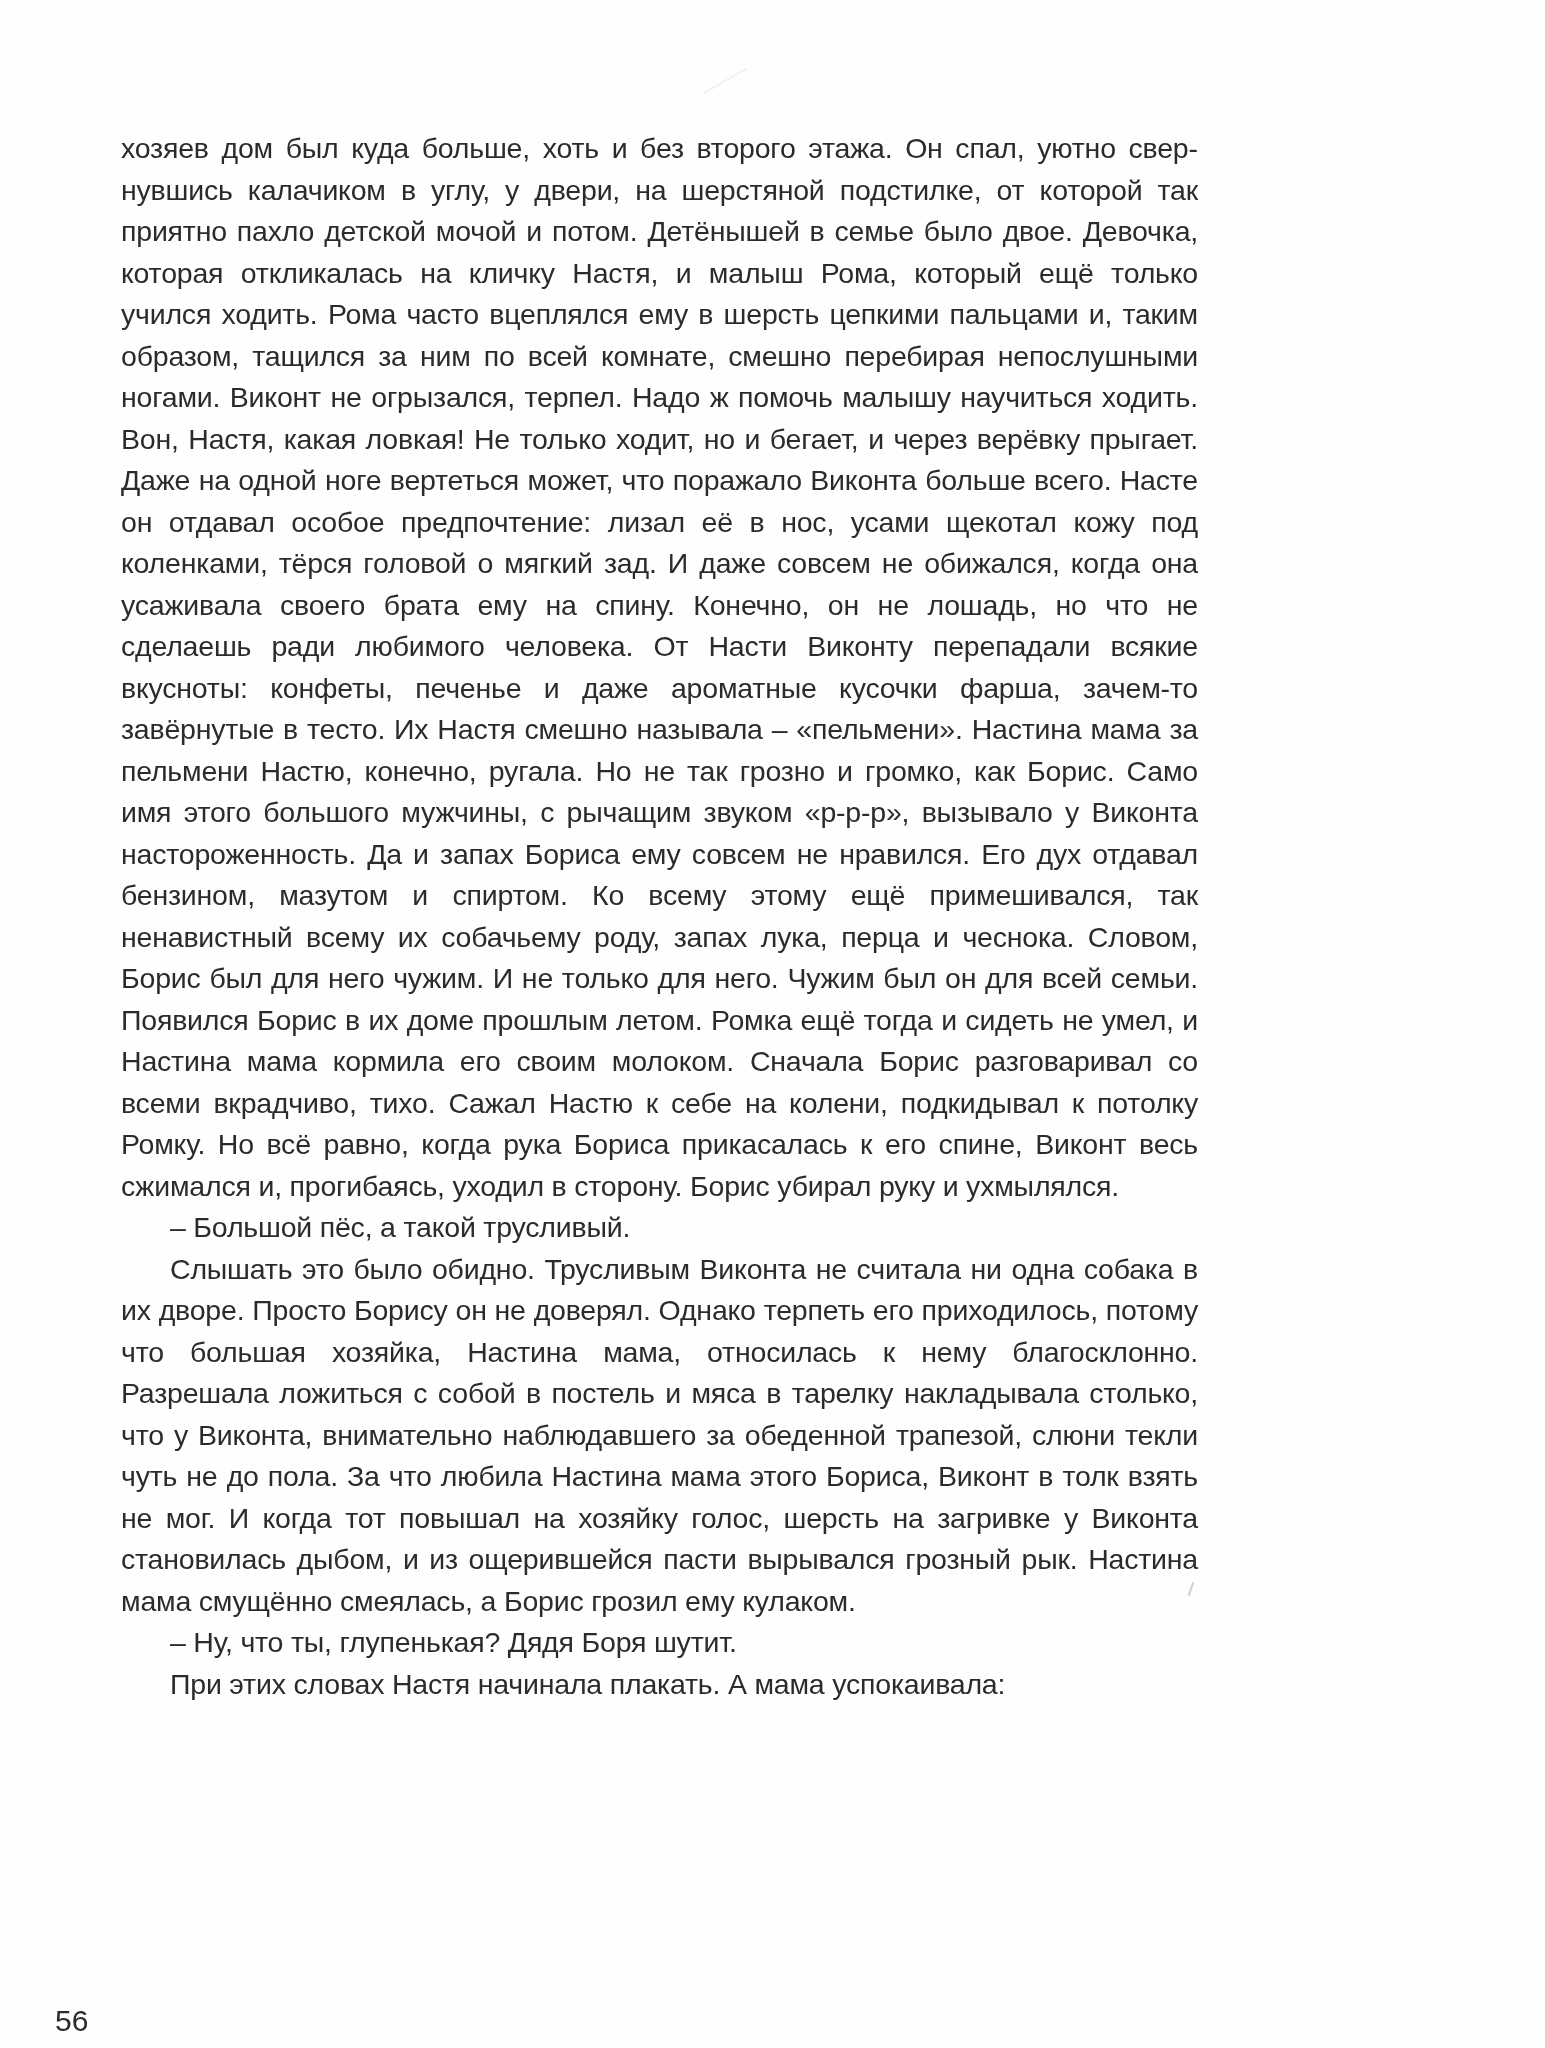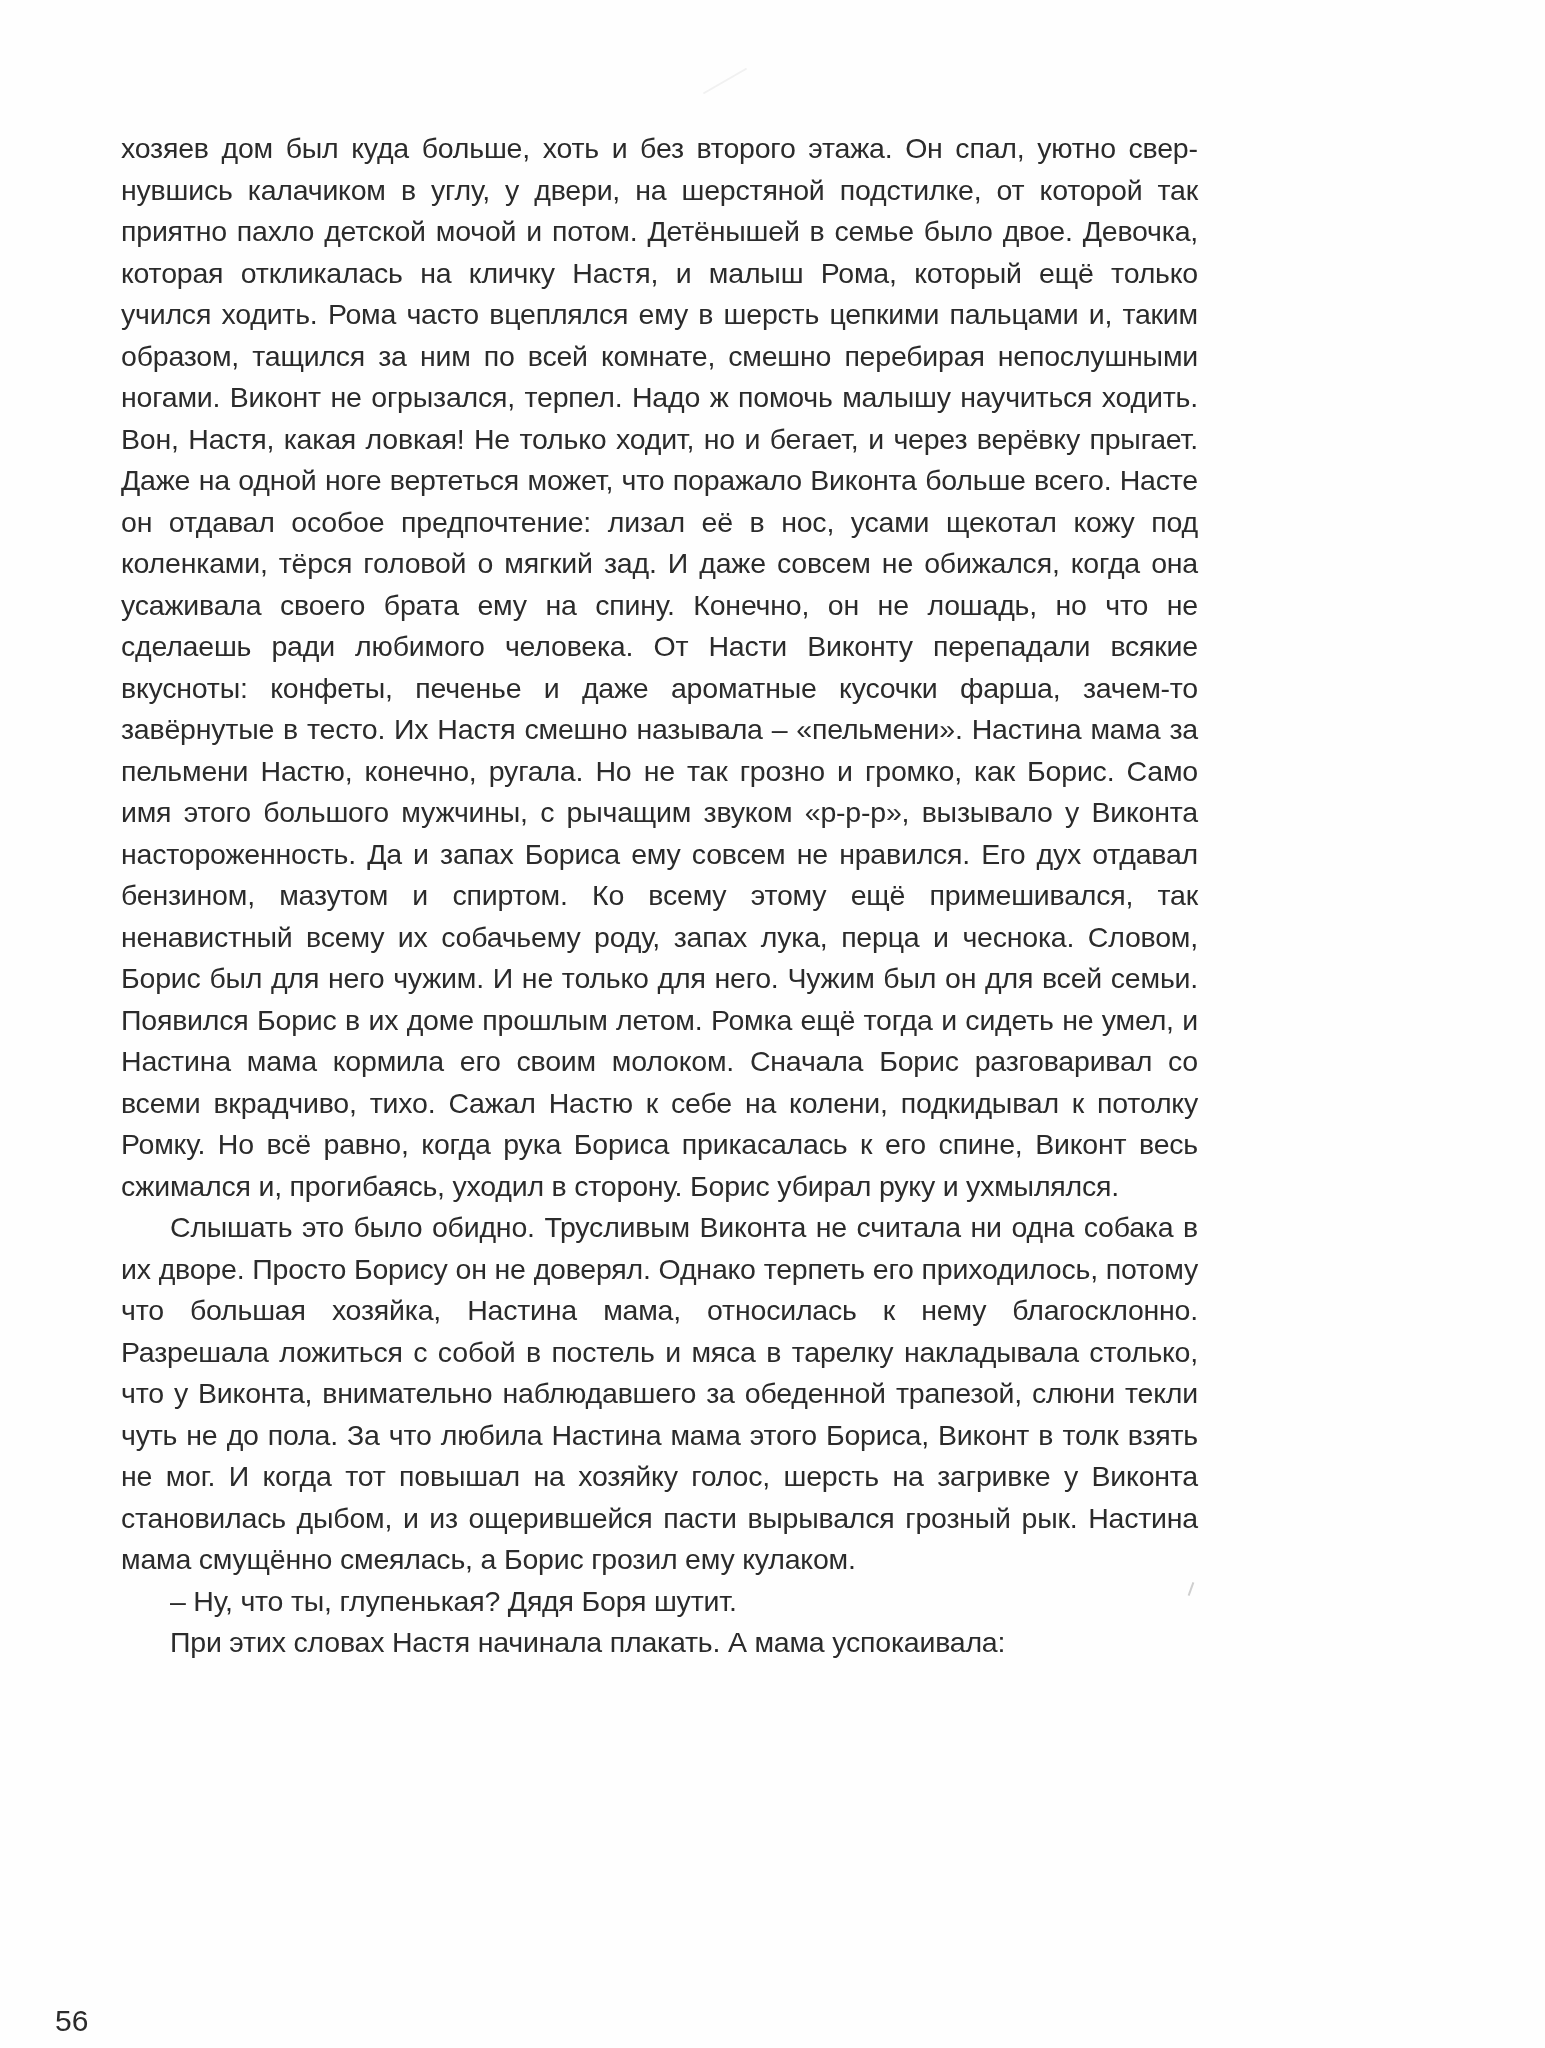--- a/index.html
+++ b/index.html
@@ -51,19 +51,20 @@
 </style>
 </head>
 <body>
 
 <div class="page">
   <div class="scan-mark"></div>
   <div class="scan-mark2"></div>
 
   <div class="text-column">
     <p class="para">хозяев дом был куда больше, хоть и без второго этажа. Он спал, уютно свер­нувшись калачиком в углу, у двери, на шерстяной подстилке, от которой так приятно пахло детской мочой и потом. Детёнышей в семье было двое. Девоч­ка, которая откликалась на кличку Настя, и малыш Рома, который ещё только учился ходить. Рома часто вцеплялся ему в шерсть цепкими пальцами и, таким образом, тащился за ним по всей комнате, смешно перебирая непослушными ногами. Виконт не огрызался, терпел. Надо ж помочь малышу научиться хо­дить. Вон, Настя, какая ловкая! Не только ходит, но и бегает, и через верёвку прыгает. Даже на одной ноге вертеться может, что поражало Виконта больше всего. Насте он отдавал особое предпочтение: лизал её в нос, усами щекотал кожу под коленками, тёрся головой о мягкий зад. И даже совсем не обижал­ся, когда она усаживала своего брата ему на спину. Конечно, он не лошадь, но что не сделаешь ради любимого человека. От Насти Виконту перепадали всякие вкусноты: конфеты, печенье и даже ароматные кусочки фарша, зачем-то завёрнутые в тесто. Их Настя смешно называла – «пельмени». Настина ма­ма за пельмени Настю, конечно, ругала. Но не так грозно и громко, как Борис. Само имя этого большого мужчины, с рычащим звуком «р-р-р», вызывало у Виконта настороженность. Да и запах Бориса ему совсем не нравился. Его дух отдавал бензином, мазутом и спиртом. Ко всему этому ещё примешивал­ся, так ненавистный всему их собачьему роду, запах лука, перца и чеснока. Словом, Борис был для него чужим. И не только для него. Чужим был он для всей семьи. Появился Борис в их доме прошлым летом. Ромка ещё тогда и си­деть не умел, и Настина мама кормила его своим молоком. Сначала Борис раз­говаривал со всеми вкрадчиво, тихо. Сажал Настю к себе на колени, подкиды­вал к потолку Ромку. Но всё равно, когда рука Бориса прикасалась к его спи­не, Виконт весь сжимался и, прогибаясь, уходил в сторону. Борис убирал руку и ухмылялся.</p>
+    <p class="para indent">– Большой пёс, а такой трусливый.</p>
     <p class="para indent">Слышать это было обидно. Трусливым Виконта не считала ни одна собака в их дворе. Просто Борису он не доверял. Однако терпеть его приходилось, потому что большая хозяйка, Настина мама, относилась к нему благосклонно. Разрешала ложиться с собой в постель и мяса в тарелку накладывала столько, что у Виконта, внимательно наблюдавшего за обеденной трапезой, слюни текли чуть не до пола. За что любила Настина мама этого Бориса, Виконт в толк взять не мог. И когда тот повышал на хозяйку голос, шерсть на загрив­ке у Виконта становилась дыбом, и из ощерившейся пасти вырывался грозный рык. Настина мама смущённо смеялась, а Борис грозил ему кулаком.</p>
     <p class="para indent">– Ну, что ты, глупенькая? Дядя Боря шутит.</p>
     <p class="para indent">При этих словах Настя начинала плакать. А мама успокаивала:</p>
   </div>
 
   <div class="page-number">56</div>
 </div>
 
 </body></html>

